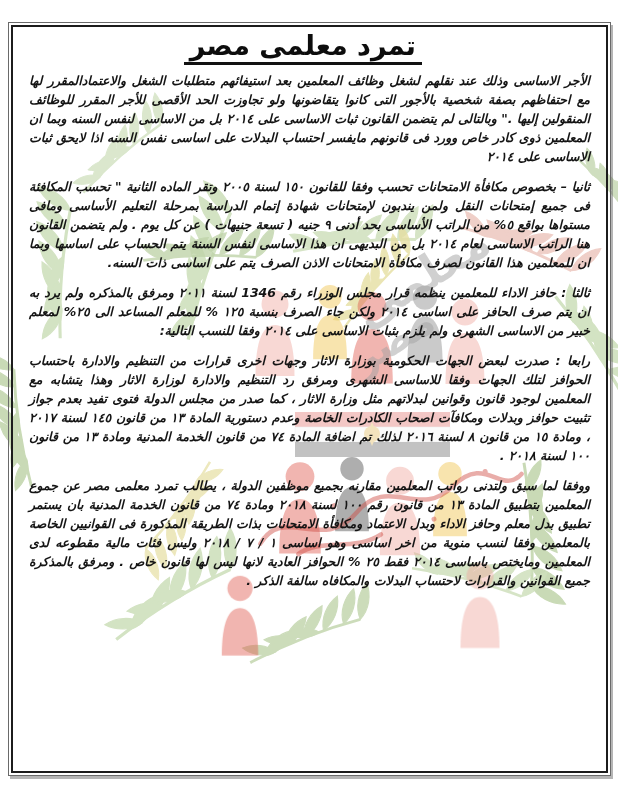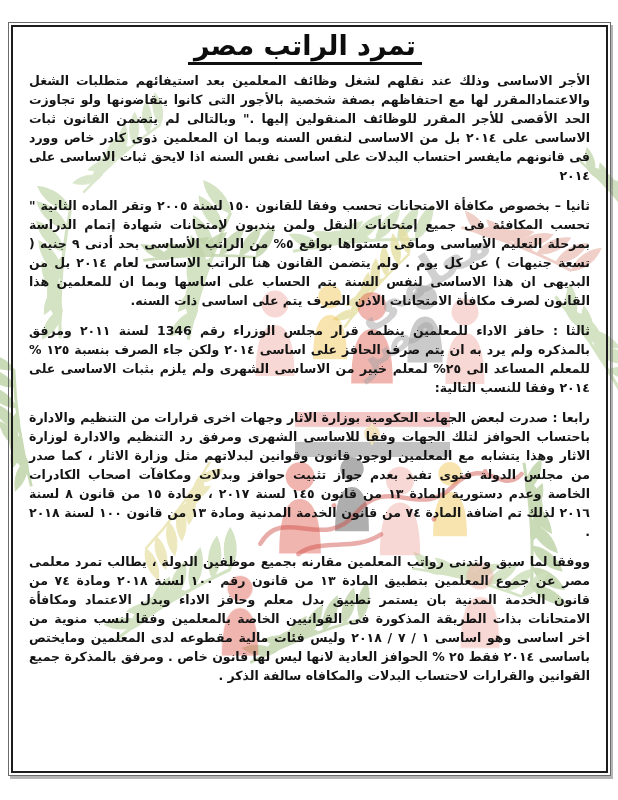--- a/index.html
+++ b/index.html
@@ -43,20 +43,21 @@
     letter-spacing:0;
   }
   .doc-body p{
     margin:0 0 11px 0;
     font-size:12.5px;
     font-weight:bold;
     color:#141414;
     line-height:1.52;
     text-align:justify;
     text-justify:inter-word;
+    font-style:italic;
   }
 </style>
 </head>
 <body>
 
 <div class="page">
 
   <svg class="watermark" viewBox="0 0 618 800" width="618" height="800" xmlns="http://www.w3.org/2000/svg">
     <defs>
       <path id="leaf" d="M0,0 C6,-9 6,-22 0,-32 C-6,-22 -6,-9 0,0 Z"></path>
@@ -128,21 +129,21 @@
       <path d="M-95,30 C-70,18 -40,40 -10,28"></path>
       <circle cx="-50" cy="-10" r="2.5" fill="#cf4a42" stroke="none"></circle>
       <circle cx="45" cy="24" r="2.5" fill="#cf4a42" stroke="none"></circle>
       <circle cx="105" cy="-12" r="2.5" fill="#cf4a42" stroke="none"></circle>
     </g>
   </svg>
 
   <div class="frame">
     <div class="frame-inner">
 
-      <h1 class="doc-title">تمرد الراتب مصر</h1>
+      <h1 class="doc-title">تمرد معلمى مصر</h1>
 
       <div class="doc-body">
         <p>الأجر الاساسى وذلك عند نقلهم لشغل وظائف المعلمين بعد استيفائهم متطلبات الشغل والاعتمادالمقرر لها مع احتفاظهم بصفة شخصية بالأجور التى كانوا يتقاضونها ولو تجاوزت الحد الأقصى للأجر المقرر للوظائف المنقولين إليها ." وبالتالى لم يتضمن القانون ثبات الاساسى على ٢٠١٤ بل من الاساسى لنفس السنه وبما ان المعلمين ذوى كادر خاص وورد فى قانونهم مايفسر احتساب البدلات على اساسى نفس السنه اذا لايحق ثبات الاساسى على ٢٠١٤</p>
         <p>ثانيا – بخصوص مكافأة الامتحانات تحسب وفقا للقانون ١٥٠ لسنة ٢٠٠٥ وتقر الماده الثانية " تحسب المكافئة فى جميع إمتحانات النقل ولمن يندبون لإمتحانات شهادة إتمام الدراسة بمرحلة التعليم الأساسى ومافى مستواها بواقع ٥% من الراتب الأساسى بحد أدنى ٩ جنيه ( تسعة جنيهات ) عن كل يوم . ولم يتضمن القانون هنا الراتب الاساسى لعام ٢٠١٤ بل من البديهى ان هذا الاساسى لنفس السنة يتم الحساب على اساسها وبما ان للمعلمين هذا القانون لصرف مكافأة الامتحانات الاذن الصرف يتم على اساسى ذات السنه.</p>
         <p>ثالثا : حافز الاداء للمعلمين ينظمه قرار مجلس الوزراء رقم 1346 لسنة ٢٠١١ ومرفق بالمذكره ولم يرد به ان يتم صرف الحافز على اساسى ٢٠١٤ ولكن جاء الصرف بنسبة ١٢٥ % للمعلم المساعد الى ٢٥% لمعلم خبير من الاساسى الشهرى ولم يلزم بثبات الاساسى على ٢٠١٤ وفقا للنسب التالية:</p>
         <p>رابعا : صدرت لبعض الجهات الحكومية بوزارة الاثار وجهات اخرى قرارات من التنظيم والادارة باحتساب الحوافز لتلك الجهات وفقا للاساسى الشهرى ومرفق رد التنظيم والادارة لوزارة الاثار وهذا يتشابه مع المعلمين لوجود قانون وقوانين لبدلاتهم مثل وزارة الاثار ، كما صدر من مجلس الدولة فتوى تفيد بعدم جواز تثبيت حوافز وبدلات ومكافآت اصحاب الكادرات الخاصة وعدم دستورية المادة ١٣ من قانون ١٤٥ لسنة ٢٠١٧ ، ومادة ١٥ من قانون ٨ لسنة ٢٠١٦ لذلك تم اضافة المادة ٧٤ من قانون الخدمة المدنية ومادة ١٣ من قانون ١٠٠ لسنة ٢٠١٨ .</p>
         <p>ووفقا لما سبق ولتدنى رواتب المعلمين مقارنه بجميع موظفين الدولة ، يطالب تمرد معلمى مصر عن جموع المعلمين بتطبيق المادة ١٣ من قانون رقم ١٠٠ لسنة ٢٠١٨ ومادة ٧٤ من قانون الخدمة المدنية بان يستمر تطبيق بدل معلم وحافز الاداء وبدل الاعتماد ومكافأة الامتحانات بذات الطريقة المذكورة فى القوانيين الخاصة بالمعلمين وفقا لنسب منوية من اخر اساسى وهو اساسى ١ / ٧ / ٢٠١٨ وليس فئات مالية مقطوعه لدى المعلمين ومايختص باساسى ٢٠١٤ فقط ٢٥ % الحوافز العادية لانها ليس لها قانون خاص . ومرفق بالمذكرة جميع القوانين والقرارات لاحتساب البدلات والمكافاه سالفة الذكر .</p>
       </div>
 
     </div>

